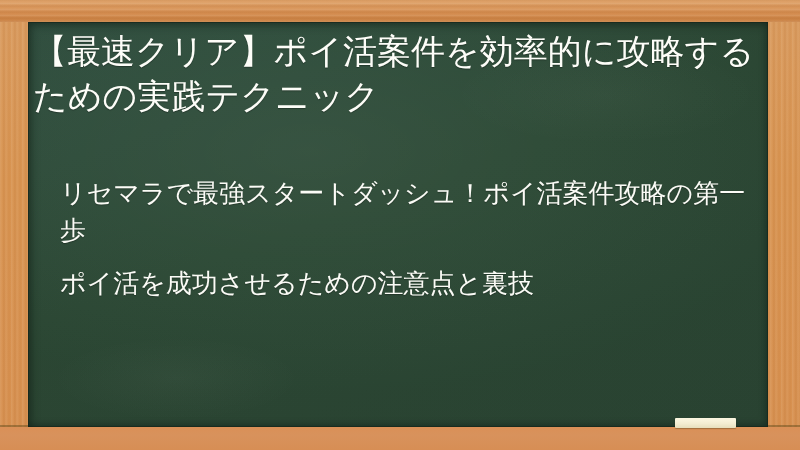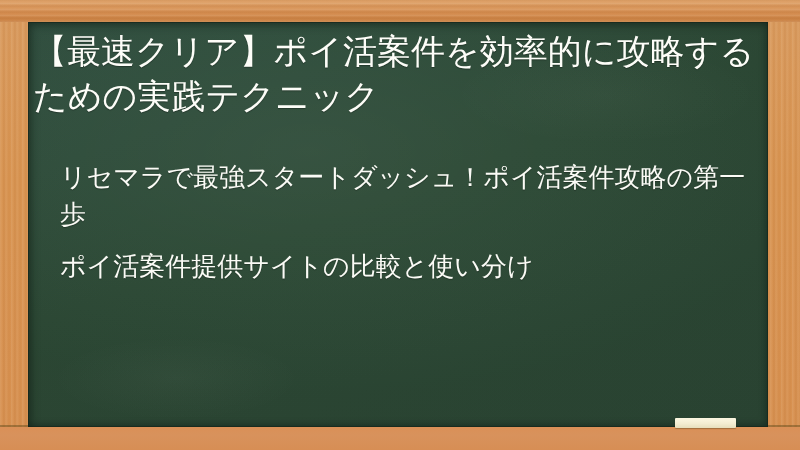--- a/index.html
+++ b/index.html
@@ -117,21 +117,21 @@
     width: 690px;
     list-style: none;
     margin: 0;
     padding: 0;
   }
   .outline-item {
     color: #fbfbf6;
     font-size: 26px;
     line-height: 37px;
     font-weight: 400;
-    margin: 0 0 15px 0;
+    margin: 16px 0 15px 0;
     text-shadow: 0 1px 1px rgba(0,0,0,0.28);
   }
   .outline-item:last-child {
     margin-bottom: 0;
   }
 
   
   .chalk {
     position: absolute;
     left: 675px;
@@ -153,21 +153,21 @@
   <div class="ledge-shadowline"></div>
   <div class="rail-bottom"></div>
 
   <div class="board">
     <div class="board-inner">
 
       <div class="title">【最速クリア】ポイ活案件を効率的に攻略するための実践テクニック</div>
 
       <ul class="outline">
         <li class="outline-item">リセマラで最強スタートダッシュ！ポイ活案件攻略の第一歩</li>
-        <li class="outline-item">ポイ活案件提供サイトの比較と使い分け</li>
+        <li class="outline-item">ポイ活を成功させるための注意点と裏技</li>
       </ul>
 
     </div>
   </div>
 
   <div class="chalk"></div>
 
 </div>
 
 </body></html>

